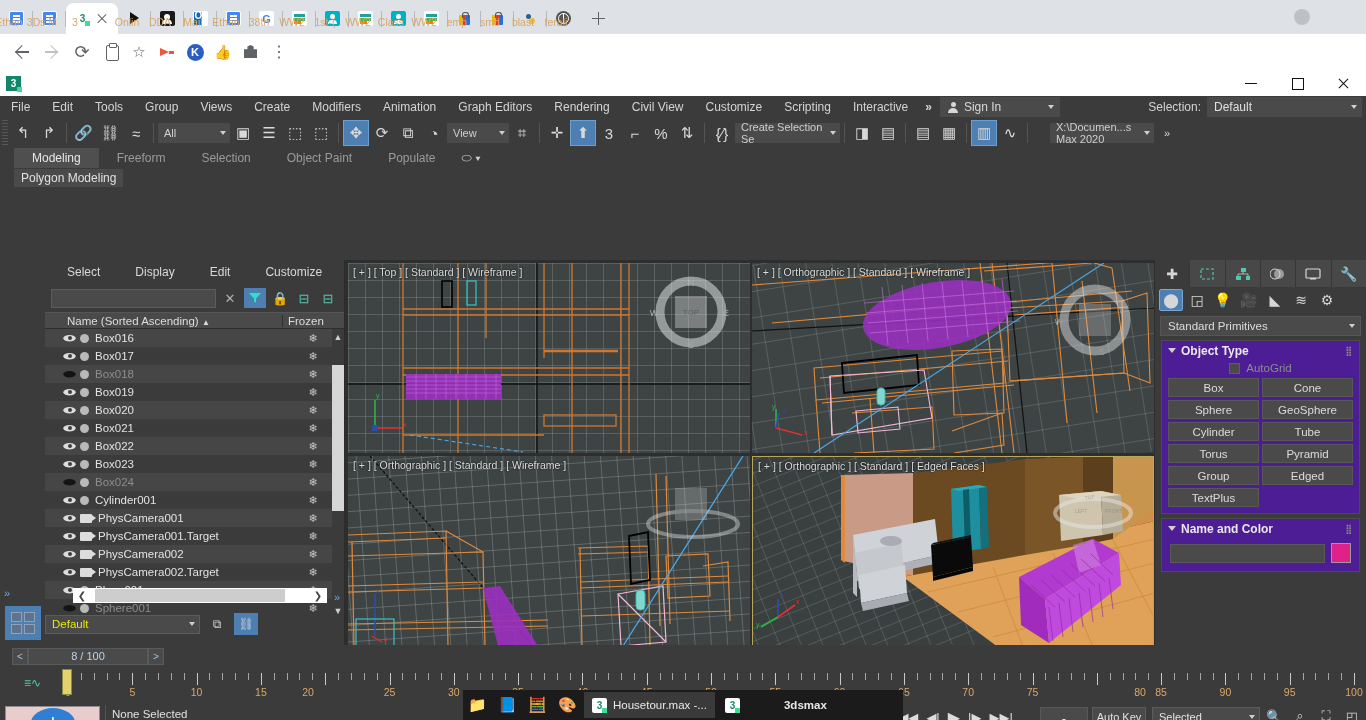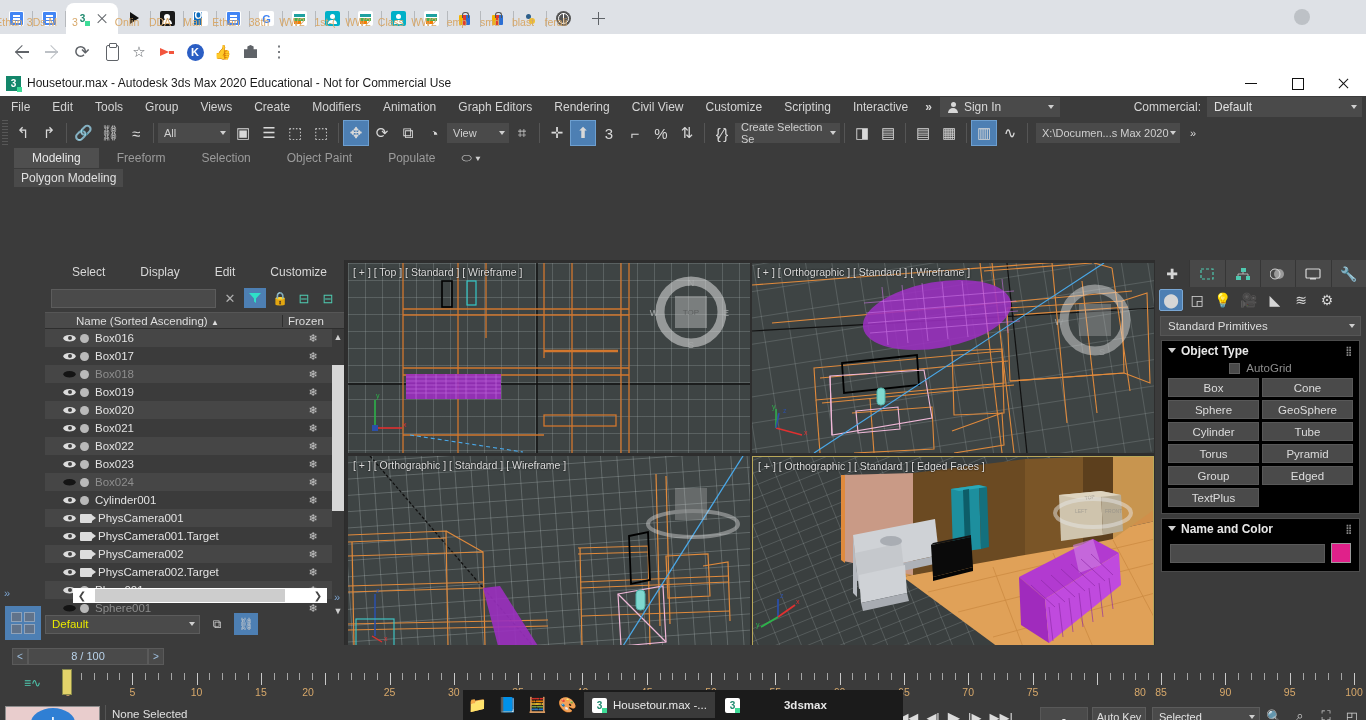--- a/index.html
+++ b/index.html
@@ -159,30 +159,30 @@
   .rtab { padding:0 18px; height:20px; line-height:20px; color:#9b9b9b; font-size:12px; }
   .rtab.active { background:#4f4f4f; color:#e8e8e8; }
   .ribbon2 { height:20px; background:#3b3b3b; display:flex; align-items:center; padding-left:14px;}
   .rgroup{ background:#4a4a4a; color:#e0e0e0; font-size:12px; padding:2px 7px; }
 
   
   .body-row { position:absolute; left:0; top:190px; width:1366px; height:385px; }
   .left-col { position:absolute; left:0; top:0; width:45px; height:385px; background:#3b3b3b;}
   .explorer { position:absolute; left:45px; top:0; width:300px; height:385px; background:#3b3b3b;
      border-right:1px solid #2c2c2c;}
-  .exp-menu{ height:24px; display:flex; align-items:center; gap:11px; padding-left:10px;justify-content:center; }
+  .exp-menu{ height:24px; display:flex; align-items:center; gap:11px; padding-left:10px; }
   .exp-menu span{ padding:0 12px; color:#d8d8d8; font-size:12px; }
   .exp-search{ height:28px; display:flex; align-items:center; gap:4px; padding:0 6px; }
   .exp-input{ flex:1; height:19px; background:#4a4a4a; border:1px solid #5c5c5c; }
   .xic{ width:20px;height:20px;position:relative;color:#b0b0b0;font-size:13px;
      display:flex;align-items:center;justify-content:center;}
   .filt{ width:22px;height:20px;background:#4d7fb3;display:flex;align-items:center;justify-content:center;}
   .exp-head{ height:17px; background:#4a4a4a; display:flex; align-items:center; color:#ddd; font-size:11.5px;
      border-top:1px solid #565656; border-bottom:1px solid #2e2e2e;}
-  .exp-head .c1{ flex:1; padding-left:31px; }
+  .exp-head .c1{ flex:1; padding-left:22px; }
   .exp-head .c2{ width:62px; border-left:1px solid #2e2e2e; padding-left:5px; }
   .exp-list{ position:relative; height:290px; overflow:hidden; }
   .row { height:18px; display:flex; align-items:center; font-size:11.5px; color:#e2e2e2; }
   .row.alt { background:#464646; }
   .row.hid { color:#8d8d8d; }
   .row .ind{ width:18px; }
   .eye{ width:14px;height:14px;position:relative; margin-right:3px;}
   .eye::before{content:"";position:absolute;left:0;top:3.5px;width:13px;height:7px;border-radius:50% 50%;
      background:#dcdcdc; clip-path:ellipse(50% 50% at 50% 50%);}
   .eye::after{content:"";position:absolute;left:4.5px;top:5px;width:4px;height:4px;border-radius:50%;background:#3f3f3f;}
@@ -234,21 +234,21 @@
   .cmd-tabs{ height:27px; display:flex; align-items:stretch; }
   .cmd-tabs > div{ flex:1; display:flex;align-items:center;justify-content:center; color:#d5d5d5;
      background:#484848; border-right:1px solid #363636; font-size:14px;}
   .cmd-tabs > div.act{ background:#3b3b3b; }
   .cmd-tabs2{ height:26px; display:flex; align-items:center; gap:2px; padding-left:4px;}
   .ctic{ width:24px;height:22px; display:flex;align-items:center;justify-content:center; color:#d6d6d6; font-size:14px;}
   .ctic.act{ background:#4d7fb3; border:1px solid #7aa7d4; border-radius:2px;}
   .cmd-combo{ margin:3px 5px; height:20px; background:#4a4a4a; border:1px solid #565656;
      display:flex;align-items:center;justify-content:space-between;padding:0 5px 0 7px;
      color:#dcdcdc; font-size:11.5px;}
-  .rollout{ margin:4px 6px 0 6px; border:1px solid #4c4c4c; background:#000000; }
+  .rollout{ margin:4px 6px 0 6px; border:1px solid #4c4c4c; background:#4c1d95; }
   .ro-head{ height:19px; display:flex;align-items:center; gap:5px; padding:0 6px; color:#e8e8e8;
      font-size:12px; font-weight:bold; }
   .ro-tri{ width:0;height:0;border-left:4px solid transparent;border-right:4px solid transparent;
      border-top:5px solid #cfcfcf;}
   .ro-grip{ margin-left:auto; color:#8a8a8a; font-size:9px; letter-spacing:1px;}
   .autogrid{ display:flex;align-items:center;gap:6px; justify-content:center; color:#8d8d8d; font-size:11.5px;
      padding:2px 0 4px 0;}
   .cb{ width:11px;height:11px;background:#4a4a4a;border:1px solid #5e5e5e;}
   .btngrid{ display:grid; grid-template-columns:1fr 1fr; gap:3px; padding:0 6px 6px 6px;}
   .objbtn{ height:19px; background:#4a4a4a; border:1px solid #585858; color:#dcdcdc; font-size:11.5px;
@@ -406,21 +406,20 @@
       </div>
     <div class="omni-ic ic-thumb">👍</div>
     <div class="omni-ic ic-puz"></div>
     <div class="omni-ic ic-dots">⋮</div>
   </div>
 
   <div class="max-win">
 
     <div class="max-title">
       <span class="ic3">3</span>
-      <span>Housetour.max - Autodesk 3ds Max 2020 Educational - Not for Commercial Use</span>
       <div class="titlebtns">
         <div class="tbtn min"></div>
         <div class="tbtn max"></div>
         <div class="tbtn cls"></div>
       </div>
     </div>
 
     <div class="menubar">
       <span class="mi">File</span>
       <span class="mi">Edit</span>
@@ -436,21 +435,21 @@
       <span class="mi">Customize</span>
       <span class="mi">Scripting</span>
       <span class="mi">Interactive</span>
       <span class="menu-more">»</span>
       <span class="signin">
         <span class="av"></span>
         <span>Sign In</span>
         <span class="caret" style="margin-left:auto"></span>
       </span>
       <span class="wspace">
-        <span>Commercial:</span>
+        <span>Selection:</span>
         <span class="wspace-sel">
           <span>Default</span>
           <span class="caret"></span>
         </span>
       </span>
     </div>
 
     <div class="toolbar">
       <div class="grab"></div>
       <div class="tb-ic">↰</div>
@@ -494,21 +493,21 @@
       <div class="tb-sep"></div>
       <div class="tb-ic">◨</div>
       <div class="tb-ic">▤</div>
       <div class="tb-sep"></div>
       <div class="tb-ic">▤</div>
       <div class="tb-ic">▦</div>
       <div class="tb-sep"></div>
       <div class="tb-ic selbox">▥</div>
       <div class="tb-ic">∿</div>
       <div class="tb-sep"></div>
-      <div class="tb-combo" style="width:144px;margin-left:4px">
+      <div class="tb-combo" style="width:104px;margin-left:18px">
         <span>X:\Documen...s Max 2020</span>
         <span class="caret"></span>
       </div>
       <div class="tb-ic" style="font-size:11px">»</div>
     </div>
 
     <div class="ribbon">
       <span class="rtab active">Modeling</span>
       <span class="rtab">Freeform</span>
       <span class="rtab">Selection</span>

